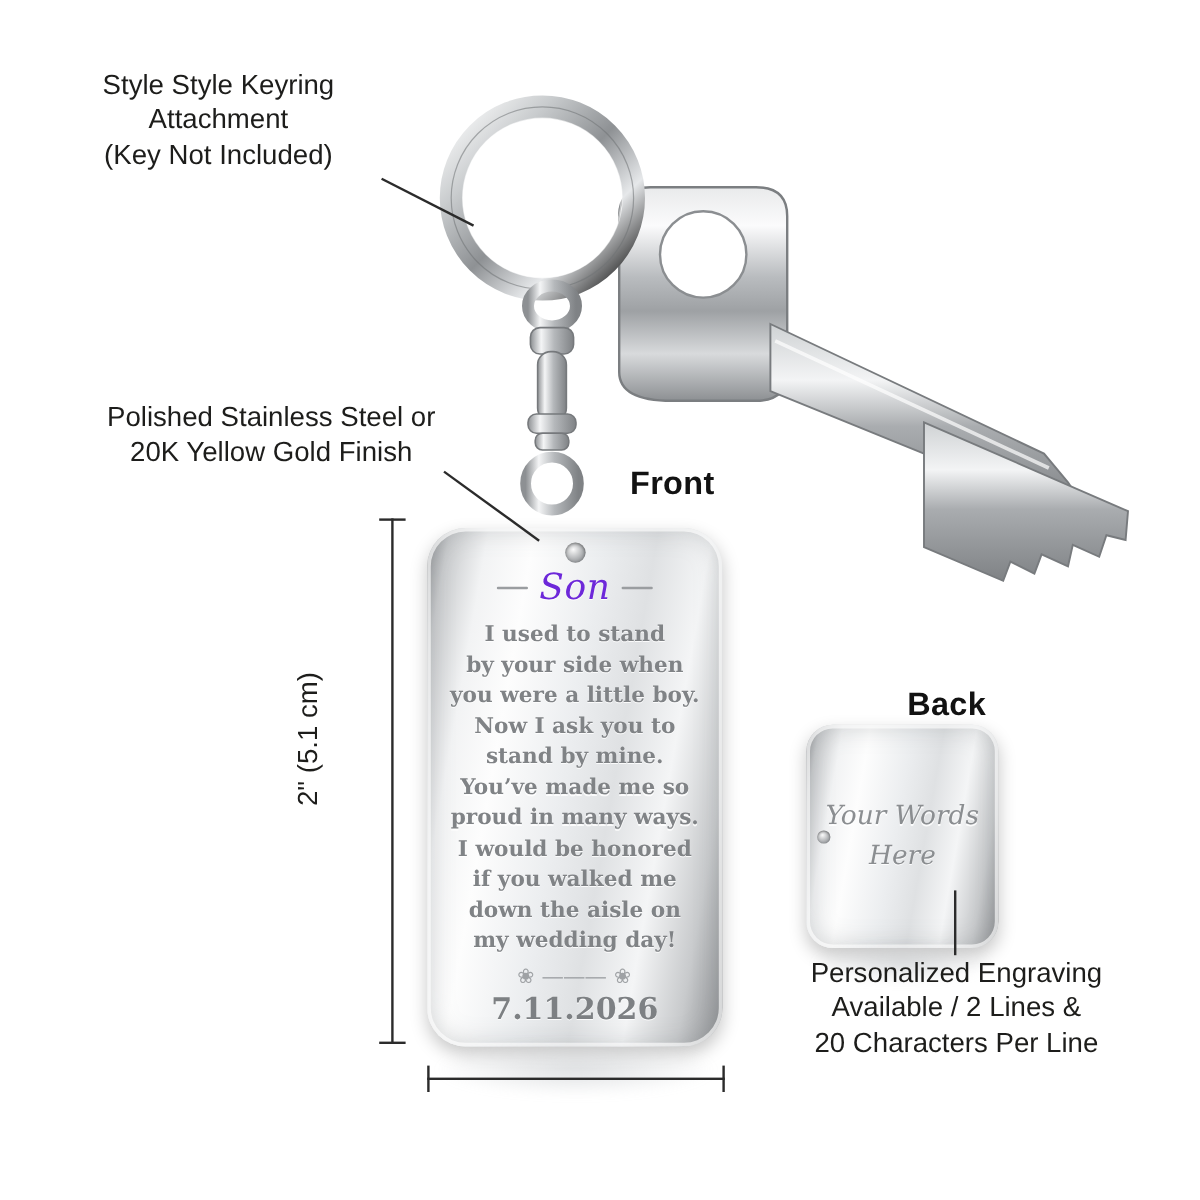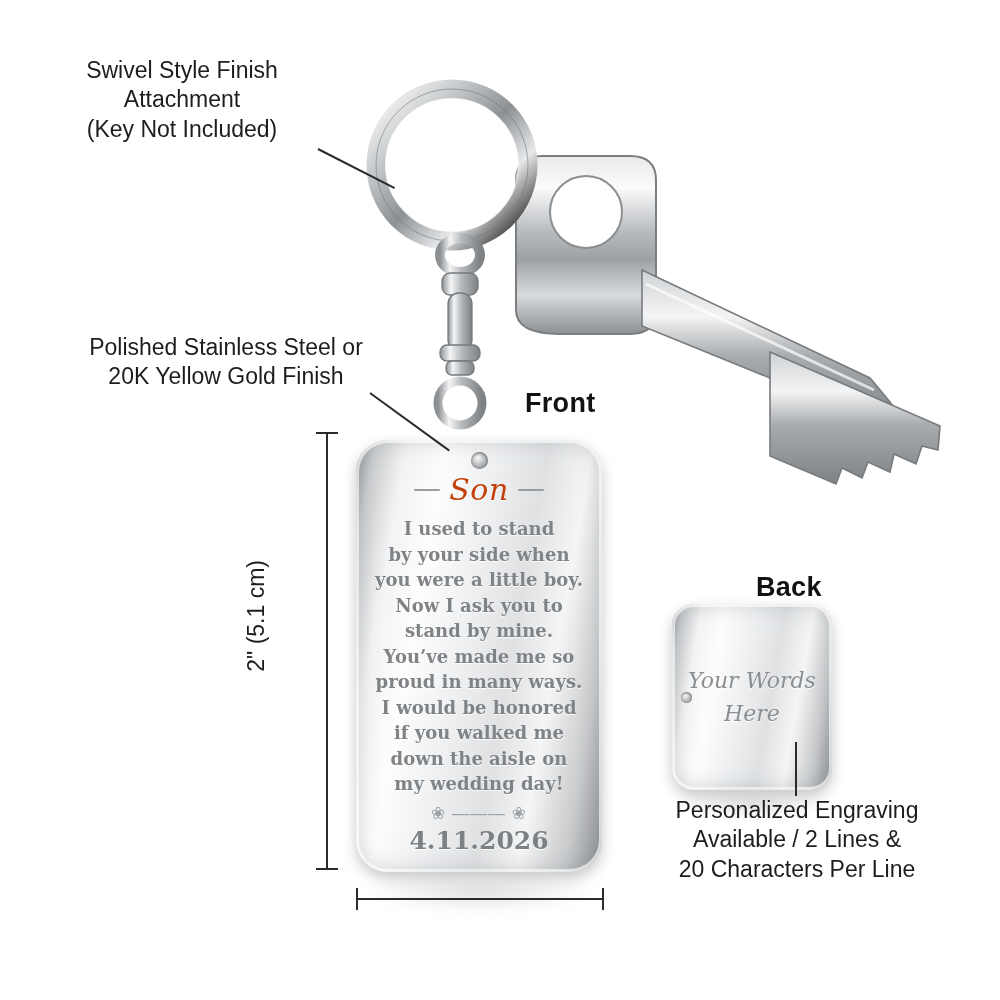--- a/index.html
+++ b/index.html
@@ -87,21 +87,21 @@
     display: flex;
     flex-direction: column;
     align-items: center;
     padding-top: 32px;
     box-sizing: border-box;
   }
   .tag-title {
     font-family: "DejaVu Serif", serif;
     font-style: italic;
     font-size: 30px;
-    color: #c2410c;
+    color: #6d28d9;
     text-shadow: 0 1px 0 rgba(255,255,255,.9);
     letter-spacing: .5px;
   }
   .tag-title-row {
     display: flex;
     align-items: center;
     gap: 9px;
   }
   .rule {
     width: 26px;
@@ -277,38 +277,38 @@
 you were a little boy.
 Now I ask you to
 stand by mine.
 You’ve made me so
 proud in many ways.
 I would be honored
 if you walked me
 down the aisle on
 my wedding day!</div>
       <div class="tag-flourish">❀ ——— ❀</div>
-      <div class="tag-date">4.11.2026</div>
+      <div class="tag-date">7.11.2026</div>
     </div>
   </div>
   <div class="reflection" style="left:362px; top:868px; width:236px; height:46px;"></div>
 
   <div class="tag-back">
     <div class="tag-body"></div>
     <div class="tag-inner"></div>
     <div class="back-hole"></div>
     <div class="back-text">Your Words
 Here</div>
   </div>
   <div class="reflection" style="left:676px; top:786px; width:152px; height:34px;"></div>
 
   <div class="heading" style="left:525px; top:388px;">Front</div>
   <div class="heading" style="left:756px; top:572px;">Back</div>
 
-  <div class="anno center" style="left:46px; top:56px; width:272px;">Swivel Style Finish
+  <div class="anno center" style="left:46px; top:56px; width:272px;">Style Style Keyring
 Attachment
 (Key Not Included)</div>
 
   <div class="line" style="left:318px; top:148px; width:86px; height:2px; transform:rotate(27deg); transform-origin:left center;"></div>
 
   <div class="anno center" style="left:52px; top:333px; width:348px;">Polished Stainless Steel or
 20K Yellow Gold Finish</div>
   <div class="line" style="left:370px; top:392px; width:98px; height:2px; transform:rotate(36deg); transform-origin:left center;"></div>
 
   <div class="anno center" style="left:634px; top:772px; width:326px;margin-top:24px;">Personalized Engraving

